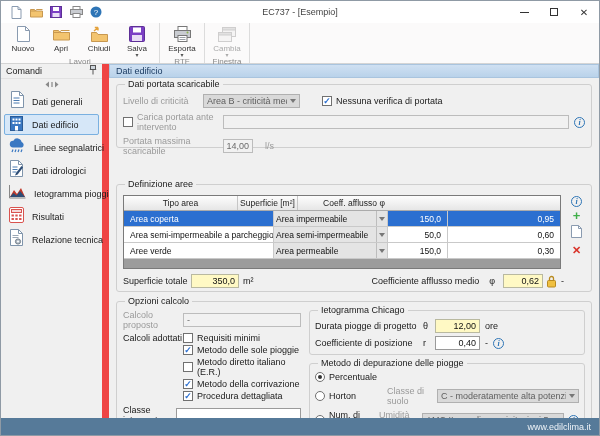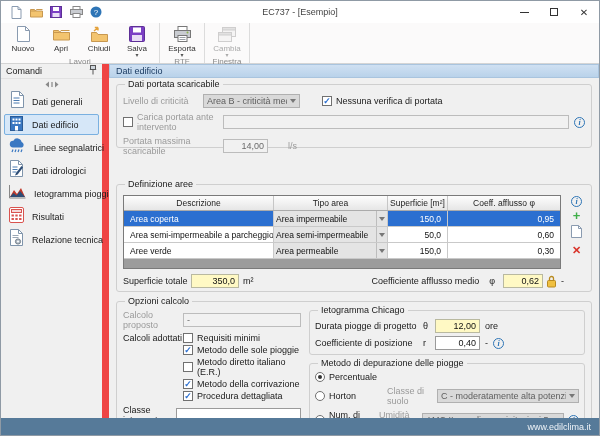--- a/index.html
+++ b/index.html
@@ -369,31 +369,30 @@
           <div class="frow" style="margin-bottom:4px;">
             <span style="width:100px; display:flex; align-items:center; gap:4px;">
               <span class="cb"></span>
               <span class="flabel dis">Carica portata ante intervento</span>
             </span>
             <div class="field dis" style="flex:1; margin-right:5px;"></div>
             <span class="info-icon">i</span>
           </div>
           <div class="frow">
             <span class="flabel dis" style="width:100px;">Portata massima scaricabile</span>
-            <div class="field dis num" style="width:45px;">14,00</div>
-            <span class="flabel dis" style="margin-left:20px;">l/s</span>
+            <div class="field dis num" style="width:30px;">14,00</div>
+            <span class="flabel dis" style="margin-left:12px;">l/s</span>
           </div>
         </div>
 
         <div class="groupbox" style="height:108px; margin-bottom:9px; padding:10px 4px 0 6px;margin-top:36px;">
           <span class="legend">Definizione aree</span>
           <div class="grid-wrap">
             <div class="grid">
               <div class="g-head">
-                <span class="hc c1">Descrizione</span>
                 <span class="hc c2">Tipo area</span>
                 <span class="hc c3">Superficie [m²]</span>
                 <span class="hc c4">Coeff. afflusso φ</span>
               </div>
               <div class="g-row selected">
                 <span class="gc c1">Area coperta</span>
                 <span class="gc c2 combo-cell">
                   <span class="cell-combo">
                     <span class="ctext">Area impermeabile</span>
                     <span class="carrow">

